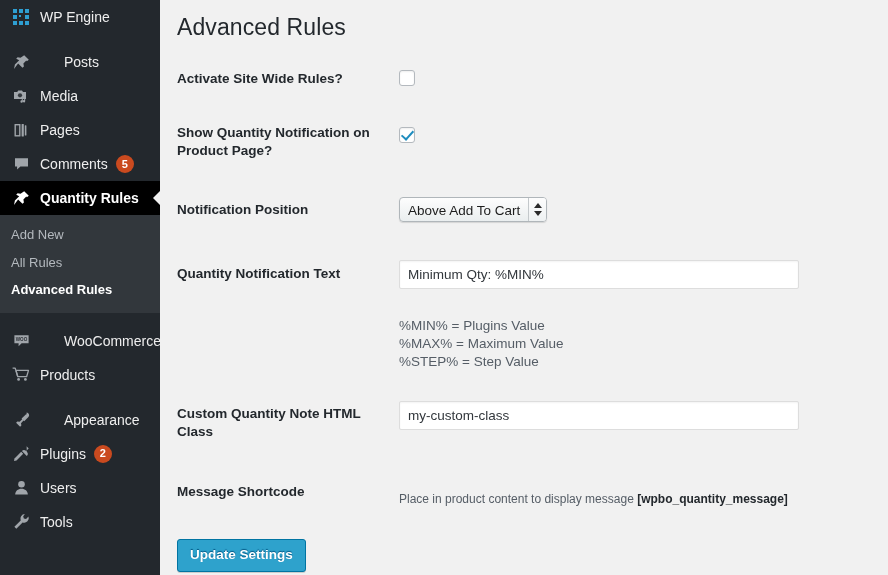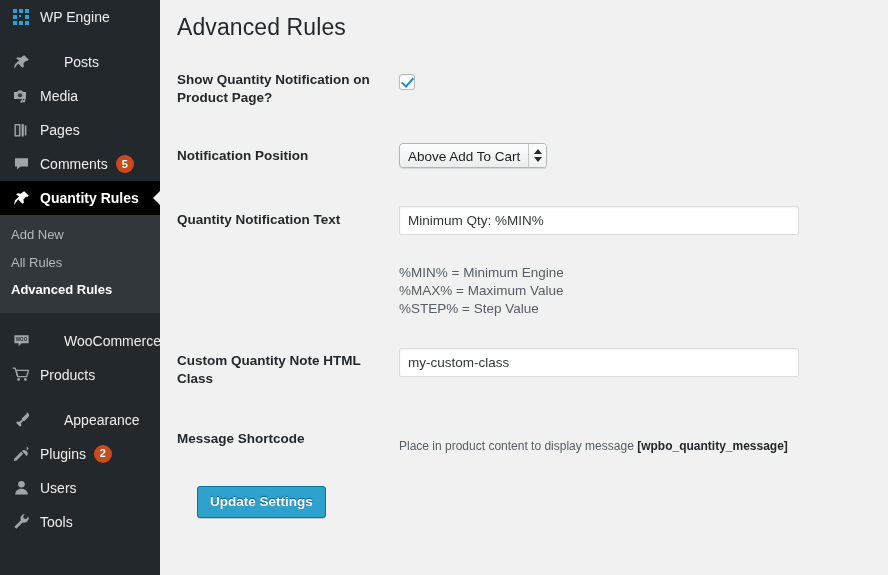--- a/index.html
+++ b/index.html
@@ -249,21 +249,21 @@
   .shortcode-text {
     font-size: 12px;
     color: #555d66;
     line-height: 1.4;
     white-space: nowrap;
     margin-top: 8px;
   }
   .shortcode-text b { color: #23282d; font-weight: bold; }
 
   
-  #submit-row { padding-top: 14px; margin-left: 20px; }
+  #submit-row { padding-top: 14px; }
   .button-primary {
     display: inline-block;
     background: #2ea2cc;
     border: 1px solid #0074a2;
     border-bottom-color: #0074a2;
     border-radius: 3px;
     color: #ffffff;
     font-size: 13.5px;
     font-weight: bold;
     font-family: "Liberation Sans", sans-serif;
@@ -435,20 +435,26 @@
 
   </nav>
 
   <main id="main">
 
     <h1 id="page-title">Advanced Rules</h1>
 
     <table class="form-table">
       <tbody>
 
+        <tr class="r-activate">
+          <th>Activate Site Wide Rules?</th>
+          <td>
+            <input type="checkbox" class="wp-checkbox" style="">
+          </td>
+        </tr>
 
         <tr class="r-shownotif">
           <th>Show Quantity Notification on Product Page?</th>
           <td>
             <input type="checkbox" class="wp-checkbox" checked="" style="">
           </td>
         </tr>
 
         <tr class="r-position">
           <th>Notification Position</th>
@@ -463,21 +469,21 @@
           <th>Quantity Notification Text</th>
           <td>
             <input type="text" class="wp-text" value="Minimum Qty: %MIN%" style="">
           </td>
         </tr>
 
         <tr class="r-help">
           <th></th>
           <td>
             <div class="help-lines">
-              <div>%MIN% = Minimum Engine</div>
+              <div>%MIN% = Plugins Value</div>
               <div>%MAX% = Maximum Value</div>
               <div>%STEP% = Step Value</div>
             </div>
           </td>
         </tr>
 
         <tr class="r-class">
           <th>Custom Quantity Note HTML Class</th>
           <td>
             <input type="text" class="wp-text" value="my-custom-class" style="">

